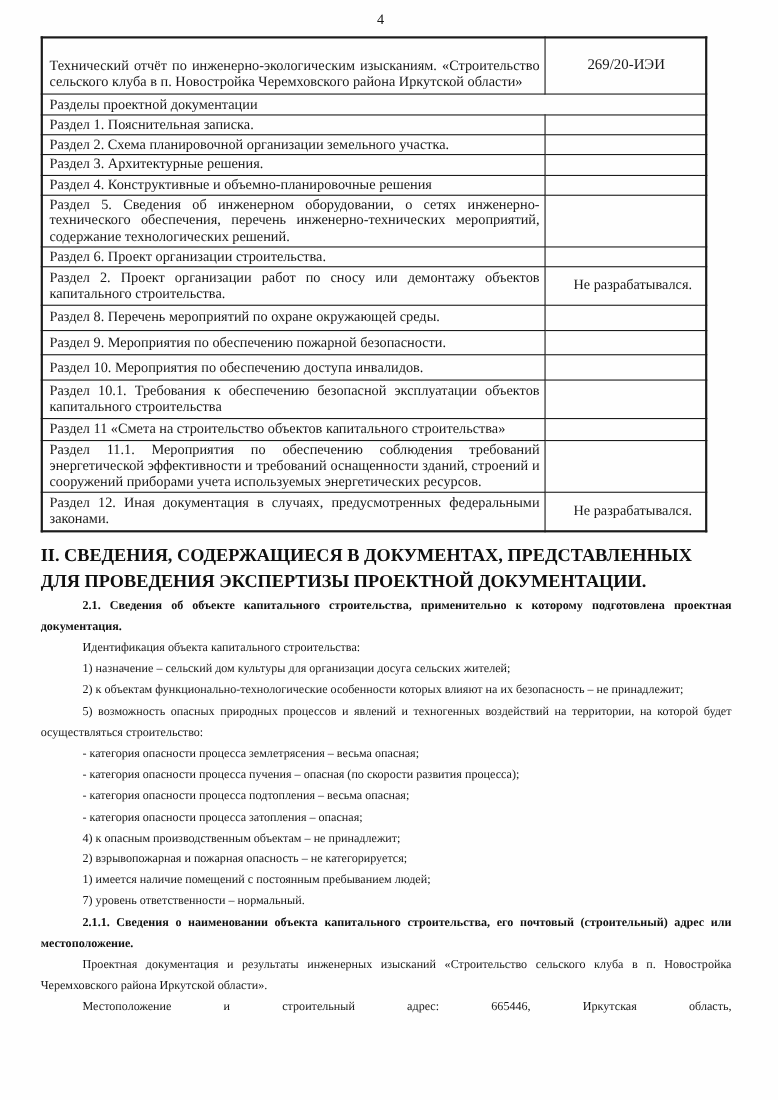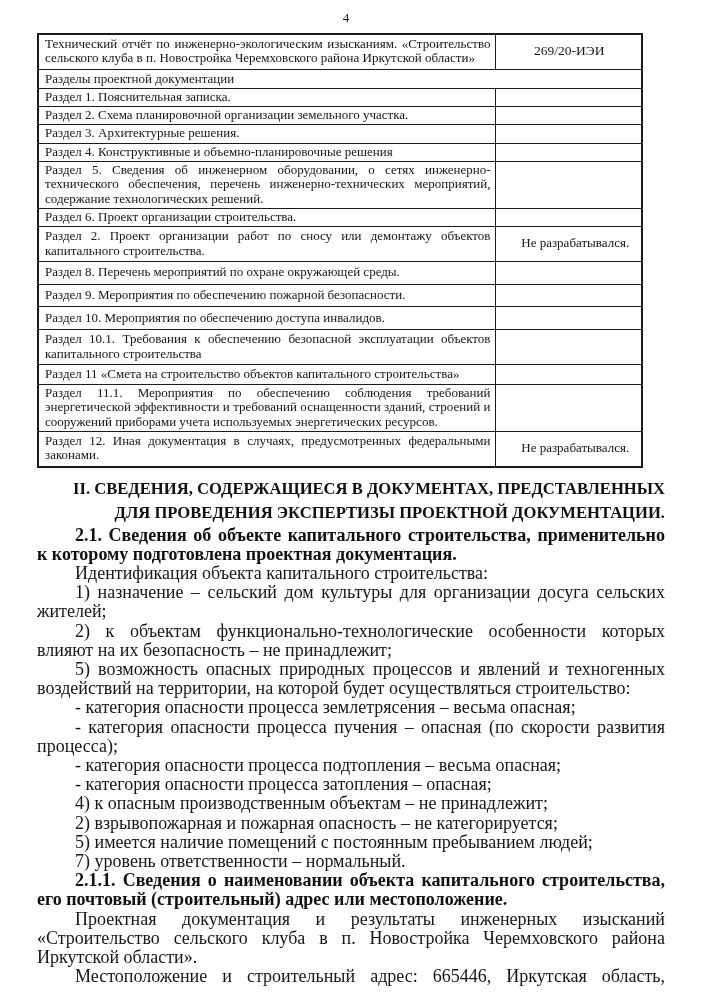--- a/index.html
+++ b/index.html
@@ -32,35 +32,35 @@
   td {
     border: 1.4px solid #1b1b1b;
     font-size: 13px;
     line-height: 14.3px;
     padding: 1px 4px 2px 6px;
     vertical-align: middle;
     color: #161616;
   }
   td.label-cell { text-align: justify; }
   td.note-cell  { text-align: center; padding-left: 16px; padding-right: 2px; }
-  td.title-cell { text-align: justify; padding-top: 2px; padding-bottom: 3px; }
+  td.title-cell { text-align: justify; padding-top: 18px; padding-bottom: 3px; }
   td.code-cell  { text-align: center; font-size: 13.5px; font-family: Liberation Serif, serif; }
   td.section-header-cell { text-align: left; padding-top: 2px; }
   tr.pad-s td { padding-top: 2px;  padding-bottom: 3px; }
   tr.pad-m td { padding-top: 3.5px; padding-bottom: 4px; }
   .section-heading {
     margin-top: 9px;
     font-size: 16.6px;
     font-weight: bold;
-    text-align: right;
+    text-align: left;
     line-height: 24px;
     color: #101010;
   }
   .para {
-    font-size: 18px;
+    font-size: 11px;
     line-height: 19.2px;
     text-align: justify;
     text-indent: 38px;
     color: #161616;
   }
   .para.bold { font-weight: bold; color: #101010; }
   .para.first { margin-top: 1px; }
   .para.stretch { text-align-last: justify; }
 </style>
 </head>
@@ -148,19 +148,19 @@
   <p class="para">Идентификация объекта капитального строительства:</p>
   <p class="para">1) назначение – сельский дом культуры для организации досуга сельских жителей;</p>
   <p class="para">2) к объектам функционально-технологические особенности которых влияют на их безопасность – не принадлежит;</p>
   <p class="para">5) возможность опасных природных процессов и явлений и техногенных воздействий на территории, на которой будет осуществляться строительство:</p>
   <p class="para">- категория опасности процесса землетрясения – весьма опасная;</p>
   <p class="para">- категория опасности процесса пучения – опасная (по скорости развития процесса);</p>
   <p class="para">- категория опасности процесса подтопления – весьма опасная;</p>
   <p class="para">- категория опасности процесса затопления – опасная;</p>
   <p class="para">4) к опасным производственным объектам – не принадлежит;</p>
   <p class="para">2) взрывопожарная и пожарная опасность – не категорируется;</p>
-  <p class="para">5) имеется наличие помещений с постоянным пребыванием людей;</p>
+  <p class="para">1) имеется наличие помещений с постоянным пребыванием людей;</p>
   <p class="para">7) уровень ответственности – нормальный.</p>
   <p class="para bold">2.1.1. Сведения о наименовании объекта капитального строительства, его почтовый (строительный) адрес или местоположение.</p>
   <p class="para">Проектная документация и результаты инженерных изысканий «Строительство сельского клуба в п. Новостройка Черемховского района Иркутской области».</p>
   <p class="para stretch">Местоположение и строительный адрес: 665446, Иркутская область,</p>
 
 </div>
 
 </body></html>

